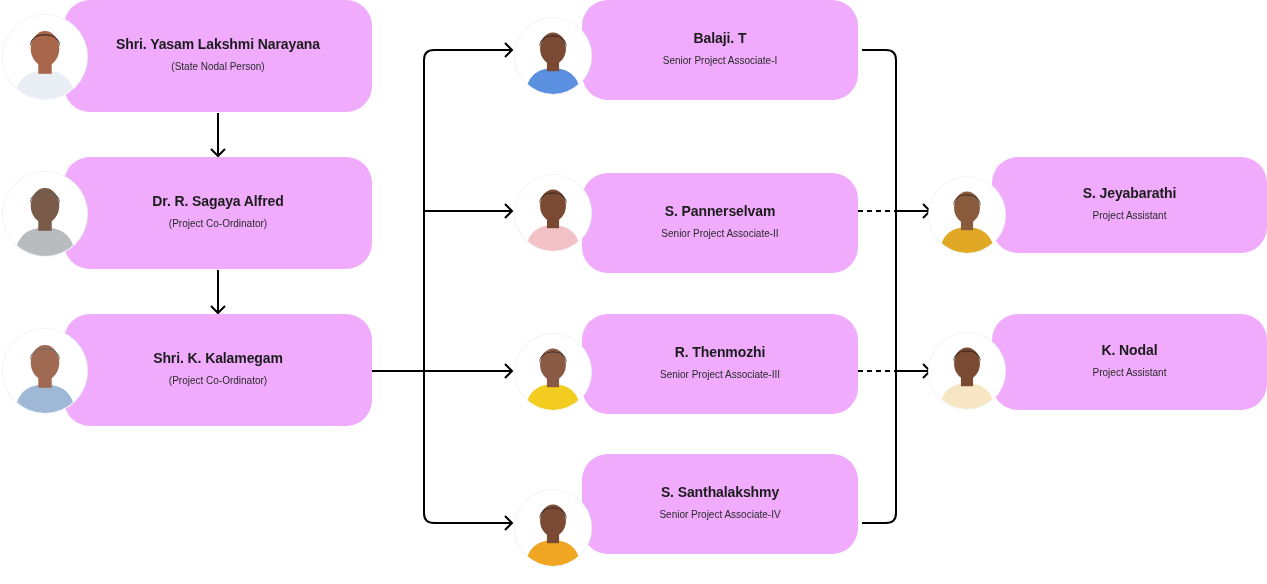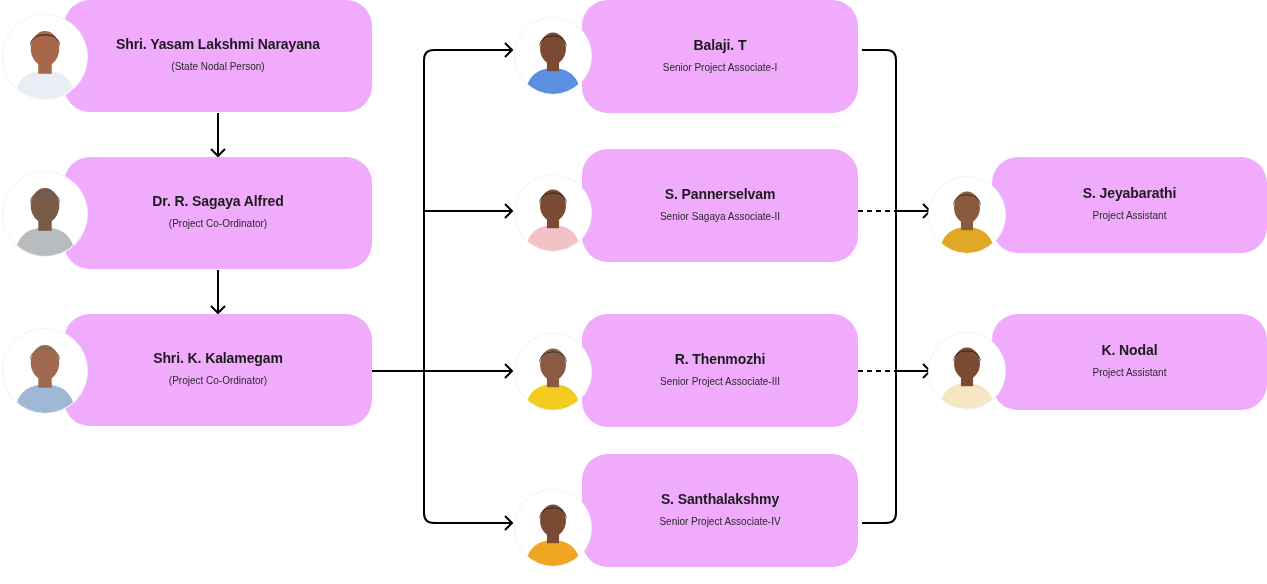--- a/index.html
+++ b/index.html
@@ -4,21 +4,21 @@
 <style>
   html, body { margin: 0; padding: 0; background: #ffffff; }
   body { width: 1267px; height: 584px; position: relative; overflow: hidden;
          font-family: "Liberation Sans", "DejaVu Sans", sans-serif; }
   .card { position: absolute; background: #f0abfc; border-radius: 26px;
           display: flex; flex-direction: column; align-items: center; justify-content: center;
           text-align: center; color: #1b1b1b; box-sizing: border-box; }
   .card .name { font-weight: bold; font-size: 14px; line-height: 22px; letter-spacing: -0.1px; }
   .card .role { font-size: 10px; line-height: 24px; color: #2a2a2a; }
   .c1 { left: 64px; width: 308px; height: 112px; padding-left: 0; }
-  .c2 { left: 582px; width: 276px; height: 113px; }
+  .c2 { left: 582px; width: 276px; height: 100px; }
   .c3 { left: 992px; width: 275px; height: 96px; }
   .avatar { position: absolute; border-radius: 50%; background: #ffffff;
             box-shadow: 0 0 0 1px #eef3f7; overflow: hidden; }
   .avatar svg { display: block; width: 100%; height: 100%; }
   .a1 { width: 84px; height: 84px; left: 3px; }
   .a2 { width: 76px; height: 76px; left: 515px; }
   .a3 { width: 76px; height: 76px; left: 929px; }
   #connectors { position: absolute; left: 0; top: 0; }
 </style>
 </head>
@@ -55,23 +55,23 @@
 </div>
 <div class="card c1" style="top:314px">
   <span class="name">Shri. K. Kalamegam</span>
   <span class="role">(Project Co-Ordinator)</span>
 </div>
 
 <div class="card c2" style="top:0px">
   <span class="name">Balaji. T</span>
   <span class="role">Senior Project Associate-I</span>
 </div>
-<div class="card c2" style="top:149px">
+<div class="card c2" style="top:173px">
   <span class="name">S. Pannerselvam</span>
-  <span class="role">Senior Sagaya Associate-II</span>
+  <span class="role">Senior Project Associate-II</span>
 </div>
 <div class="card c2" style="top:314px">
   <span class="name">R. Thenmozhi</span>
   <span class="role">Senior Project Associate-III</span>
 </div>
 <div class="card c2" style="top:454px">
   <span class="name">S. Santhalakshmy</span>
   <span class="role">Senior Project Associate-IV</span>
 </div>
 

